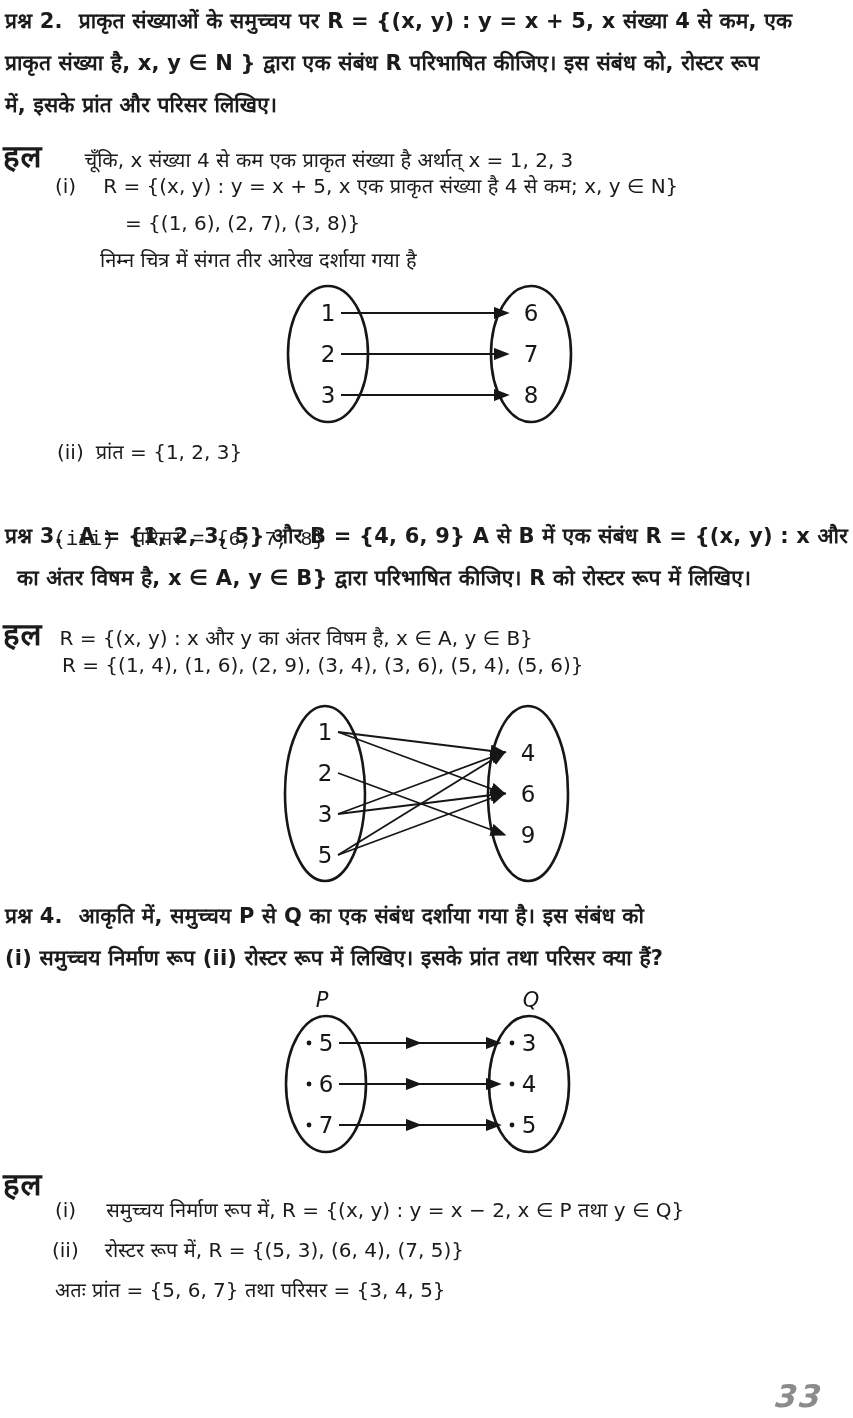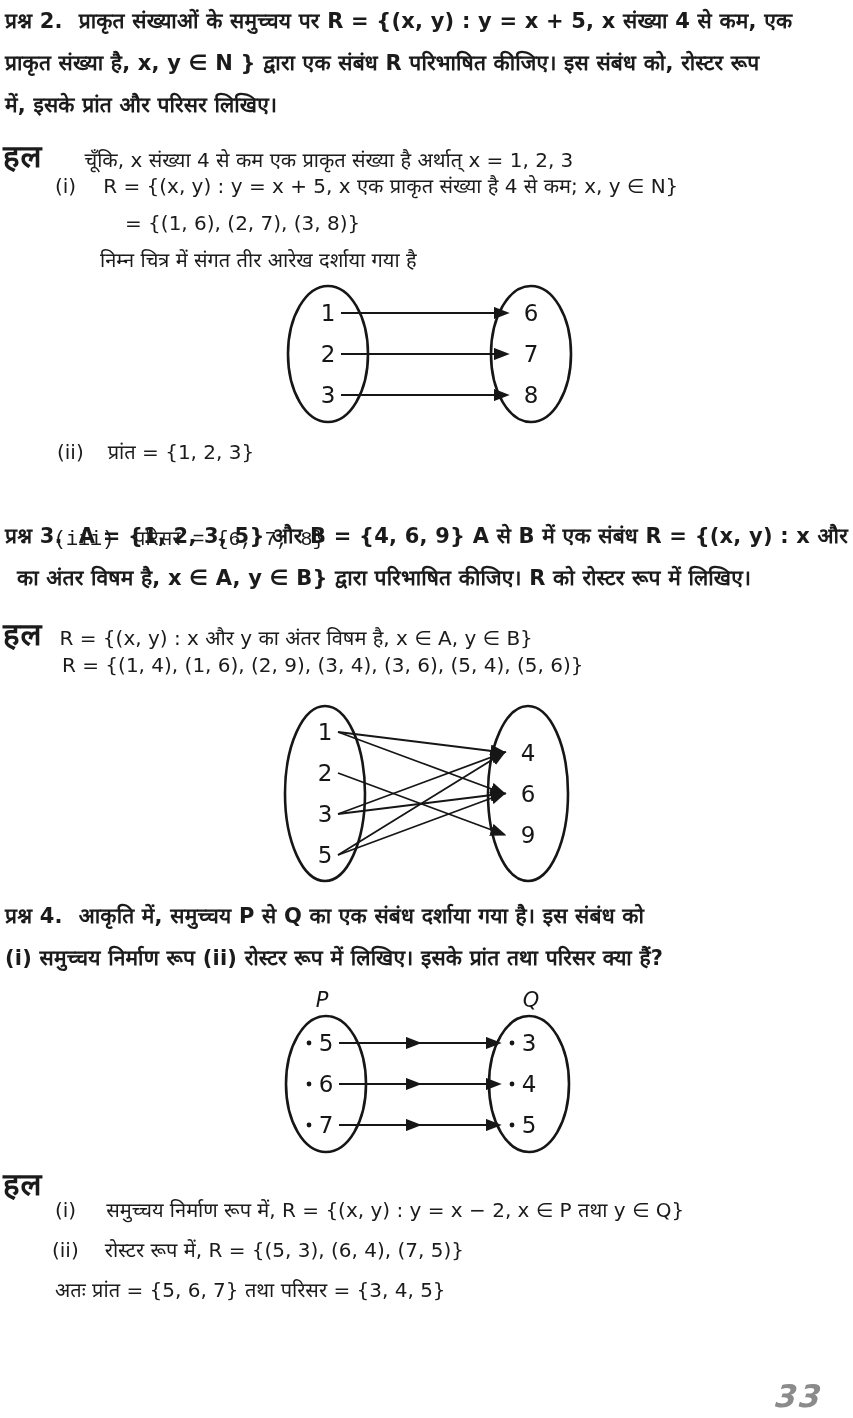--- a/index.html
+++ b/index.html
@@ -76,21 +76,21 @@
         <text x="248" y="84" text-anchor="middle" font-size="23" fill="#161616">7</text>
         <text x="248" y="125" text-anchor="middle" font-size="23" fill="#161616">8</text>
         <polyline points="58,35 141,35 224,35" fill="none" stroke="#161616" stroke-width="1.8" marker-end="url(#q2-arrow-diagram-ah)"></polyline>
         <polyline points="58,76 141,76 224,76" fill="none" stroke="#161616" stroke-width="1.8" marker-end="url(#q2-arrow-diagram-ah)"></polyline>
         <polyline points="58,117 141,117 224,117" fill="none" stroke="#161616" stroke-width="1.8" marker-end="url(#q2-arrow-diagram-ah)"></polyline>
       </svg>
     </div>
 
   <div class="row s" style="top:438px;left:57px;">
     <span class="item-label">(ii)</span>
-    <span style="margin-left:24px;">प्रांत = {1, 2, 3}</span>
+    <span style="margin-left:12px;">प्रांत = {1, 2, 3}</span>
   </div>
   <div class="row s" style="top:476px;left:54px;font-family:Liberation Mono, monospace;">
     <span class="item-label">(iii)</span>
     <span style="margin-left:20px;margin-top:48px;">परिसर = {6, 7, 8}</span>
   </div>
 
   <div class="row q" style="top:521px;left:5px;">
     <span class="qlabel">प्रश्न 3.</span>
     <span>A = {1, 2, 3, 5} और B = {4, 6, 9} A से B में एक संबंध R = {(x, y) : x और y</span>
   </div>

